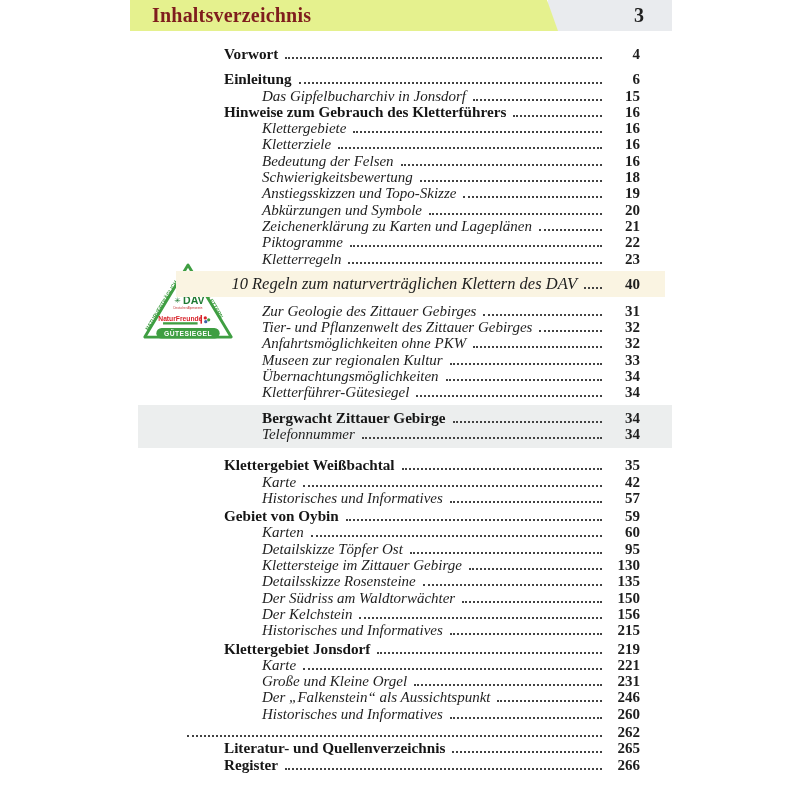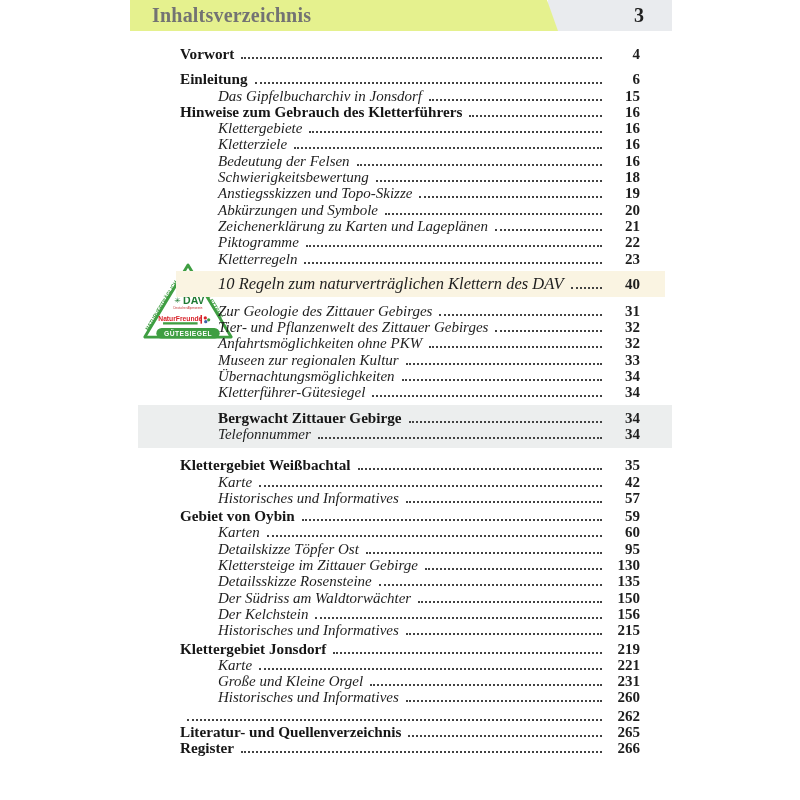--- a/index.html
+++ b/index.html
@@ -10,30 +10,30 @@
   }
   
   .header{position:absolute;top:0;left:0;width:800px;height:31px;}
   .header-tab{position:absolute;left:548px;top:0;width:124px;height:31px;background:#e9ebee;}
   .header-bar{
     position:absolute;left:130px;top:0;width:428px;height:31px;background:#e5f18e;
     clip-path:polygon(0 0,calc(100% - 11px) 0,100% 100%,0 100%);
   }
   .title{
     position:absolute;left:22px;top:0;line-height:31px;
-    font-weight:bold;font-size:20px;color:#737373;letter-spacing:.2px;white-space:nowrap;
+    font-weight:bold;font-size:20px;color:#7f1d1d;letter-spacing:.2px;white-space:nowrap;
   }
   .pageno{
     position:absolute;left:622px;top:0;width:34px;text-align:center;line-height:30px;
     font-weight:bold;font-size:20px;color:#1f1f1f;
   }
   
   .toc{position:absolute;left:180px;top:31px;width:460px;padding-top:15px;}
   .row{display:flex;align-items:baseline;line-height:16.3px;font-size:15px;color:#1e1e1e;}
-  .row .lbl{white-space:nowrap;font-style:italic;}
+  .row .lbl{white-space:nowrap;font-style:italic;margin-left:44px;}
   .row.bold .lbl{font-style:normal;font-weight:bold;font-size:15.2px;color:#161616;}
   .row.ind{padding-left:38px;}
   .dots{flex:1;border-bottom:2px dotted #424242;margin:0 4px 3px 7px;min-width:18px;}
   .pg{font-weight:bold;min-width:34px;text-align:right;font-size:15px;font-style:normal;}
   .gap-xs{margin-top:2px;}
   .gap-s{margin-top:6px;}
   .gap-m{margin-top:9px;}
   .row.large{line-height:19px;justify-content:flex-end;}
   .row.large .lbl{font-size:16.5px;}
   .band{display:block;}
@@ -261,20 +261,25 @@
       <span class="lbl">Karte</span>
       <span class="dots"></span>
       <span class="pg">221</span>
     </div>
     <div class="row ind">
       <span class="lbl">Große und Kleine Orgel</span>
       <span class="dots"></span>
       <span class="pg">231</span>
     </div>
     <div class="row ind">
+      <span class="lbl">Der „Falkenstein“ als Aussichtspunkt</span>
+      <span class="dots"></span>
+      <span class="pg">246</span>
+    </div>
+    <div class="row ind">
       <span class="lbl">Historisches und Informatives</span>
       <span class="dots"></span>
       <span class="pg">260</span>
     </div>
     <div class="row bold gap-xs">
       <span class="dots"></span>
       <span class="pg">262</span>
     </div>
     <div class="row bold">
       <span class="lbl">Literatur- und Quellenverzeichnis</span>

